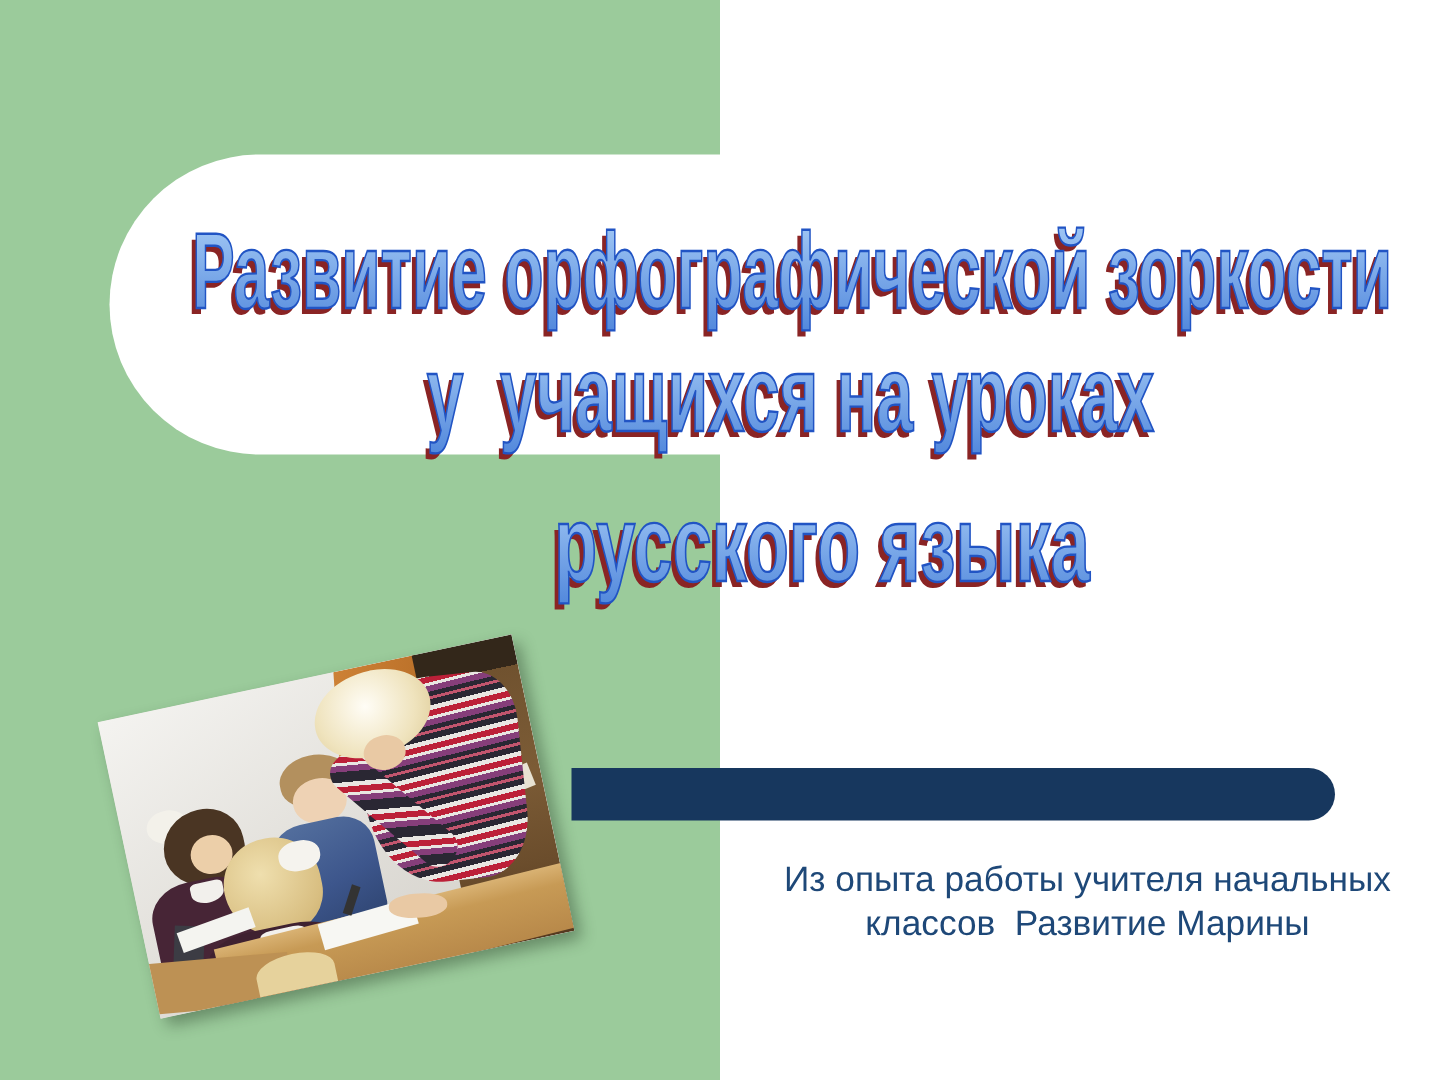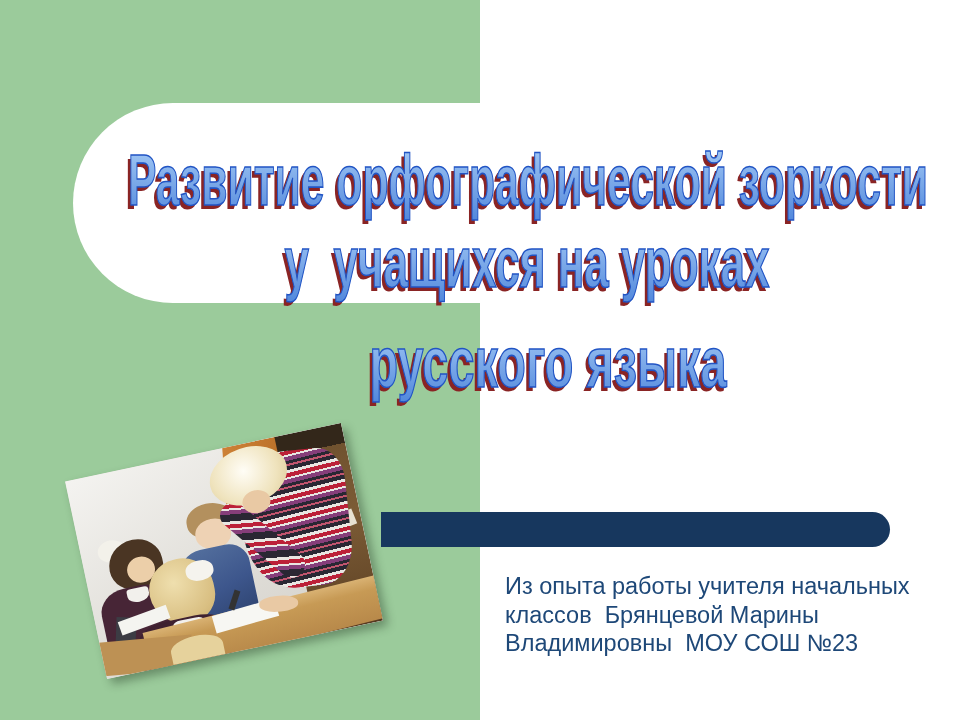--- a/index.html
+++ b/index.html
@@ -10,21 +10,21 @@
   .capsule{position:absolute;left:73px;top:103px;width:887px;height:200px;
            background:var(--capsule_white,#ffffff);border-radius:100px 0 0 100px;}
   .title-svg{position:absolute;left:0;top:100px;}
   .title-svg text{font-family:"Liberation Sans",sans-serif;font-size:72px;font-weight:bold;}
   .t-shadow text{fill:var(--title_shadow,#8a2424);}
   .t-main text{fill:url(#titleGrad);stroke:var(--title_outline,#2154c4);stroke-width:1.6px;}
   .divider-bar{position:absolute;left:381px;top:512px;width:509px;height:35px;
                background:var(--divider_navy,#17375e);border-radius:0 18px 18px 0;}
   .caption{position:absolute;left:505px;top:572px;width:440px;
            color:var(--caption_text,#1e4878);font-size:23.5px;line-height:28.7px;}
-  .caption-line{white-space:pre;}
+  .caption-line{white-space:pre;text-align:center;}
   
   .photo{position:absolute;left:83px;top:450px;width:282px;height:202px;
          transform:rotate(-12deg);overflow:hidden;background:#e8e6e1;
          box-shadow:4px 6px 10px rgba(30,50,30,.4);}
   .ph{position:absolute;}
   .ph-wall{left:0;top:0;right:0;bottom:0;background:linear-gradient(155deg,#f4f3f0 0%,#e4e2dd 45%,#d2cfc8 100%);}
   .ph-orange{left:55%;top:0;width:20%;height:40%;background:linear-gradient(100deg,#cd8136,#b96f28);transform:skewX(-8deg);}
   .ph-door{left:76%;top:0;width:24%;height:100%;
            background:linear-gradient(180deg,#33271a 0%,#33271a 10%,#70522f 10%,#7c5c36 45%,#6b4d2c 75%,#55391f 100%);}
   .girl1-scrunchie{left:6%;top:33%;width:10%;height:11%;background:#f3f1ea;border-radius:50%;}
@@ -111,17 +111,16 @@
     <div class="ph pen"></div>
     <div class="ph teacher-hand"></div>
     <div class="ph teacher-hair"></div>
     <div class="ph teacher-face"></div>
   </div>
 
   <div class="divider-bar"></div>
 
   <div class="caption">
     <div class="caption-line">Из опыта работы учителя начальных</div>
-    <div class="caption-line">классов  Брянцевой Марины</div>
-    <div class="caption-line">Владимировны  МОУ СОШ №23</div>
+    <div class="caption-line">классов  Развитие Марины</div>
   </div>
 
 </div>
 
 </body></html>

